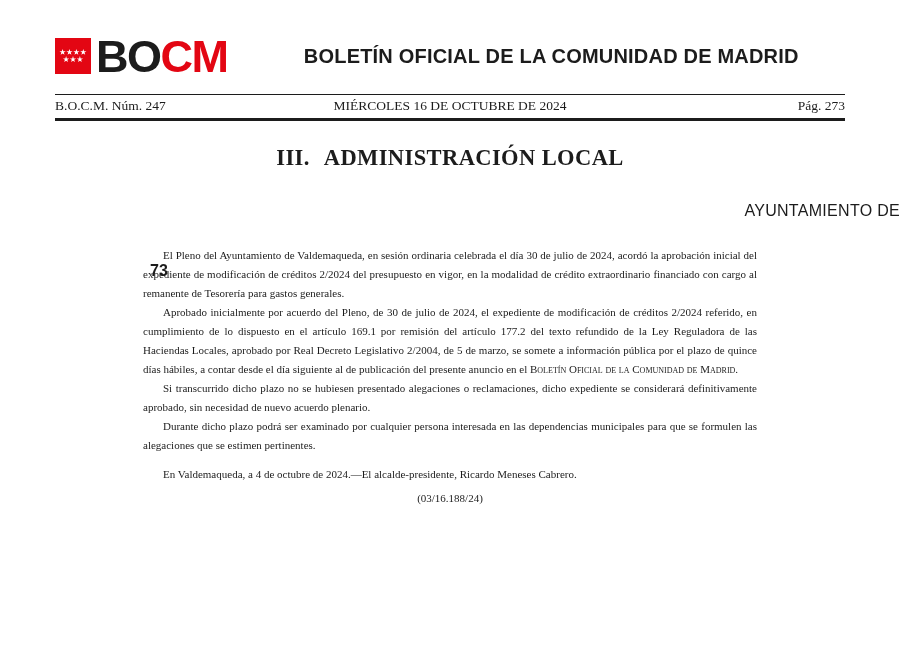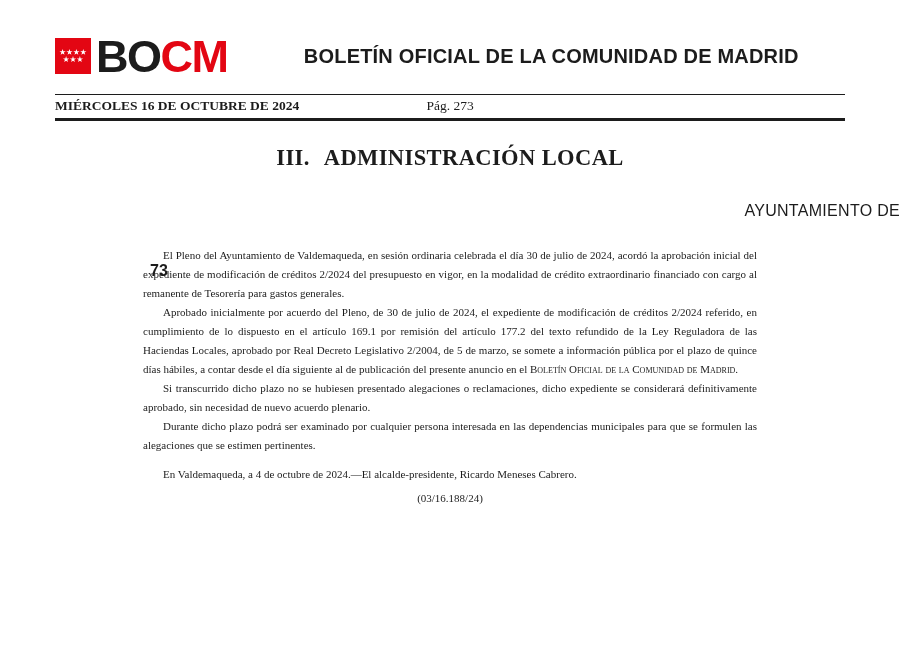--- a/index.html
+++ b/index.html
@@ -54,21 +54,21 @@
     margin: 12px 55px 0 55px;
     border-top: 1px solid #1c1c1c;
     border-bottom: 3px solid #1c1c1c;
     padding: 3px 0 4px 0;
     display: grid;
     grid-template-columns: 1fr auto 1fr;
     align-items: baseline;
     font-size: 13.5px;
   }
   .masthead .left  { text-align: left; }
-  .masthead .mid   { text-align: left; font-weight: bold; }
+  .masthead .mid   { text-align: left; }
   .masthead .right { text-align: right; }
 
   
   .section-heading {
     margin: 24px 0 0 0;
     text-align: center;
     font-family: "Liberation Serif", serif;
     font-weight: bold;
     font-size: 22.5px;
     letter-spacing: 0.4px;
@@ -156,20 +156,21 @@
           <use href="#star" transform="translate(18.0,21.4) scale(3.3)"></use>
           <use href="#star" transform="translate(24.9,21.4) scale(3.3)"></use>
         </g>
       </svg>
       <span class="logo-word"><span class="black">BO</span><span class="red">CM</span></span>
     </div>
     <h1 class="bulletin-title">BOLETÍN OFICIAL DE LA COMUNIDAD DE MADRID</h1>
   </header>
 
   <div class="masthead">
+    <span class="left">B.O.C.M. Núm. 247</span>
     <span class="mid">MIÉRCOLES 16 DE OCTUBRE DE 2024</span>
     <span class="right">Pág. 273</span>
   </div>
 
   <main>
     <h2 class="section-heading">
       <span class="num">III.</span><span>ADMINISTRACIÓN LOCAL</span>
     </h2>
 
     <div class="org">AYUNTAMIENTO DE</div>

